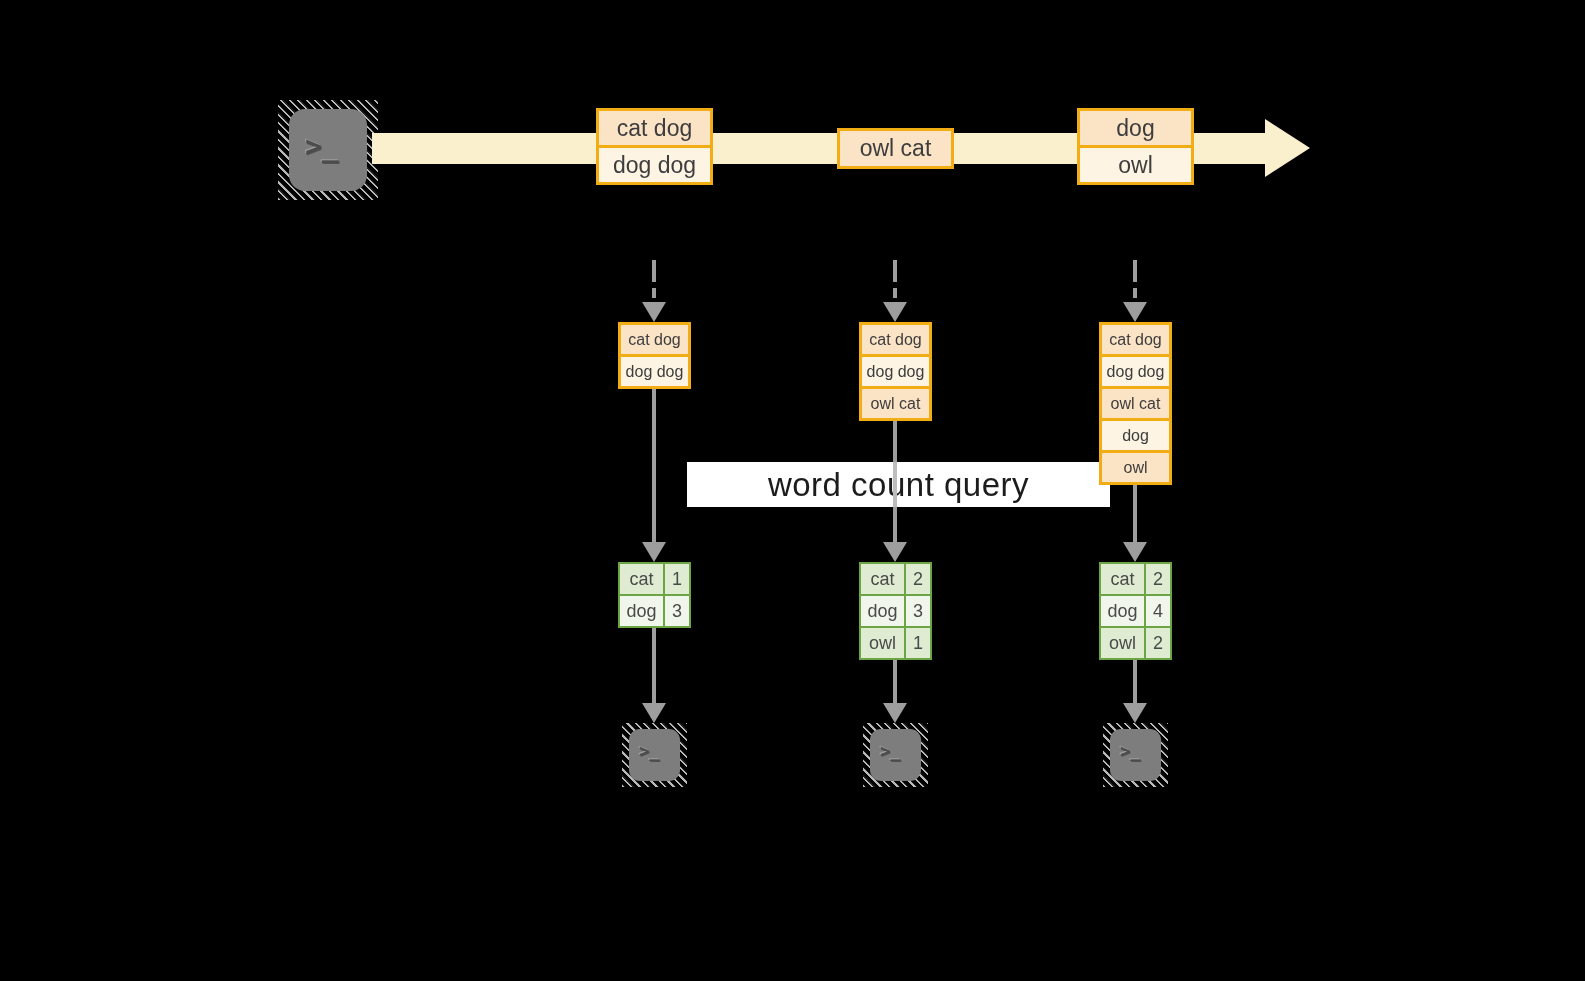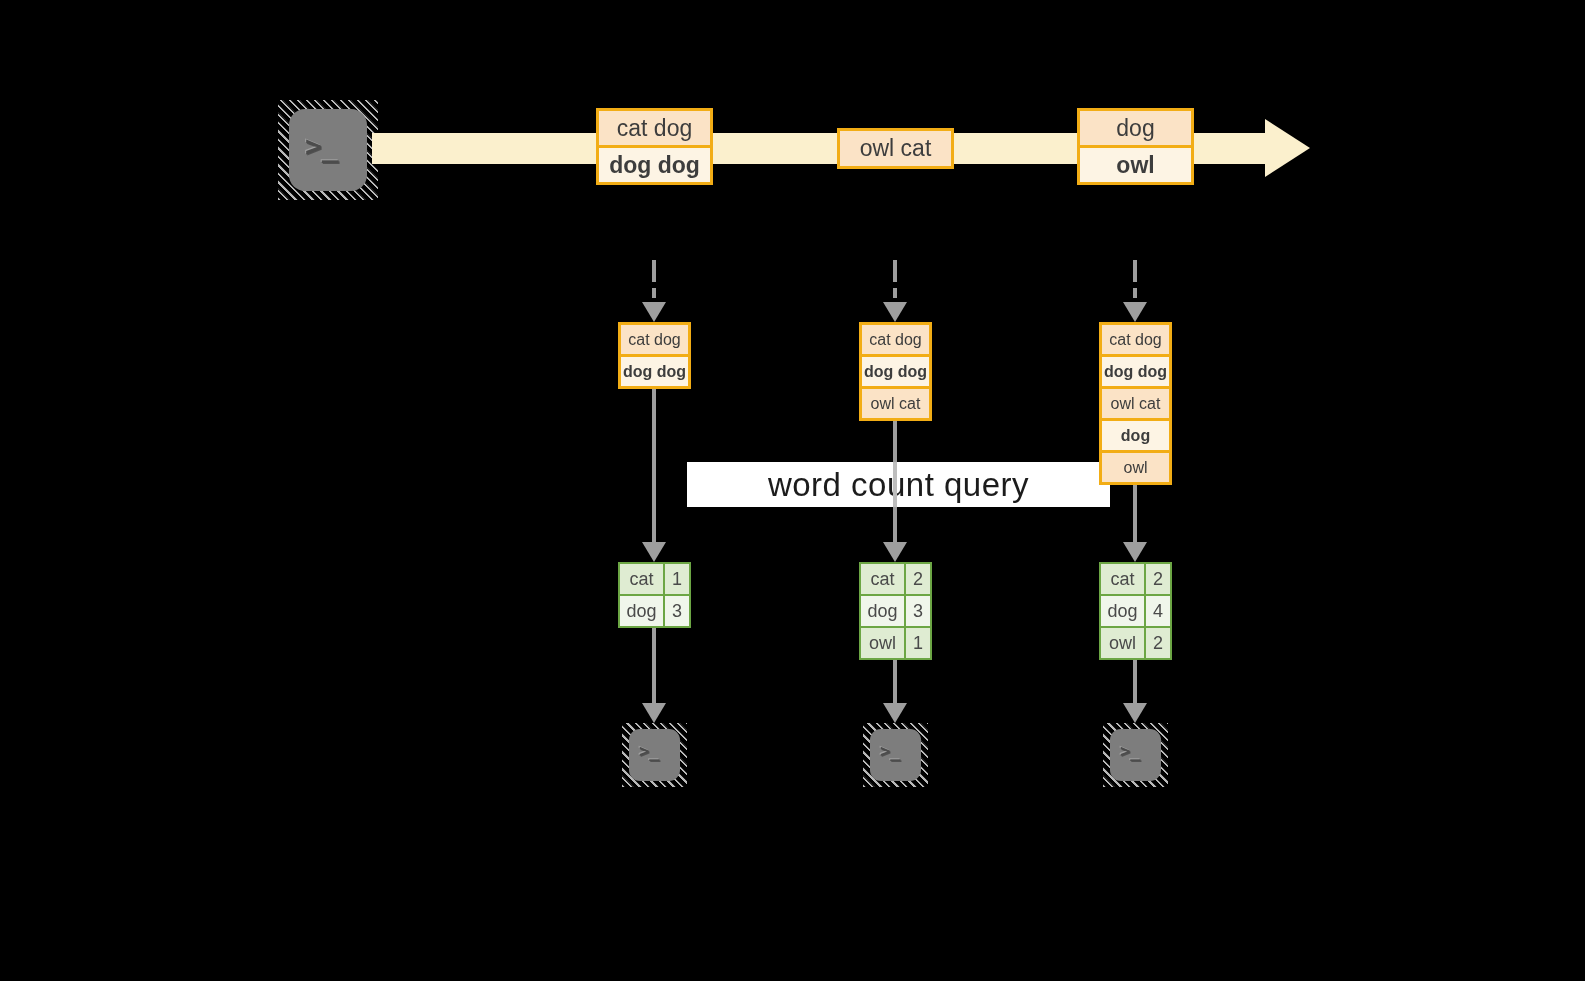--- a/index.html
+++ b/index.html
@@ -53,21 +53,21 @@
   }
   
   .ebox{position:absolute;width:117px;z-index:3;}
   .ebox-row{
     box-sizing:border-box;height:40px;border:3px solid var(--box-border-orange);
     display:flex;align-items:center;justify-content:center;
     font-size:23px;color:var(--text-dark);
   }
   .ebox-row + .ebox-row{margin-top:-3px;}
   .peach{background:var(--box-fill-peach);}
-  .cream{background:var(--box-fill-cream);font-weight:bold;}
+  .cream{background:var(--box-fill-cream);}
   
   .darrow{position:absolute;top:260px;width:24px;z-index:2;display:flex;flex-direction:column;align-items:center;}
   .dash1{width:4px;height:22px;background:var(--arrow-gray);}
   .dash2{width:4px;height:10px;background:var(--arrow-gray);margin-top:6px;}
   .dhead{width:0;height:0;margin-top:4px;
     border-left:12px solid transparent;border-right:12px solid transparent;
     border-top:20px solid var(--arrow-gray);}
   
   .stack{position:absolute;top:322px;width:73px;z-index:3;}
   .stack-row{

